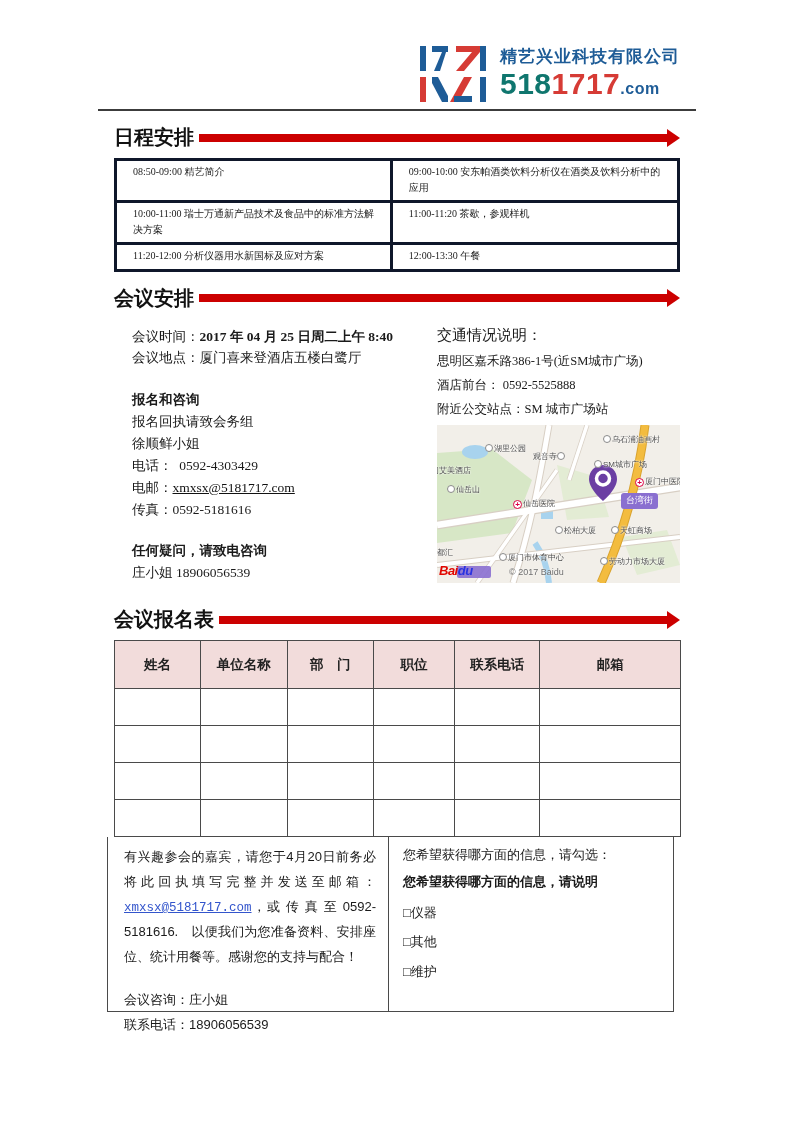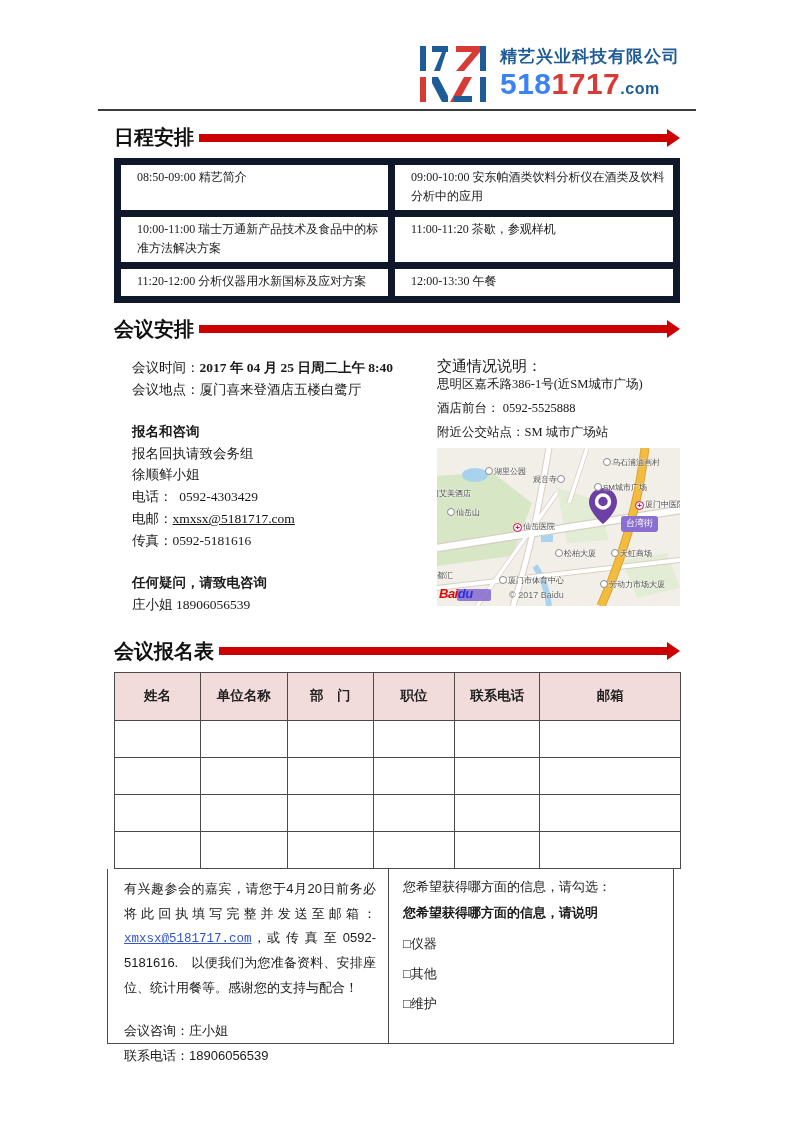--- a/index.html
+++ b/index.html
@@ -7,47 +7,47 @@
   .page { width:794px; height:1123px; background:#fff; margin:0 auto; position:relative;
           font-family:"Liberation Serif", serif; color:#1a1a1a; overflow:hidden; }
 
   
   .header { padding-top:44px; margin:0 114px; display:flex; justify-content:flex-end; }
   .logo-wrap { display:flex; align-items:center; gap:12px; }
   .logo-mark { width:70px; height:60px; }
   .brand { display:flex; flex-direction:column; line-height:1.1; }
   .brand .cn { font-family:"Liberation Sans", sans-serif; font-weight:bold; font-size:17px; color:#1e5c97; letter-spacing:1px; }
   .brand .url { font-family:"Liberation Sans", sans-serif; font-weight:bold; font-size:30px; letter-spacing:0.5px; }
-  .brand .url .b { color:#3b82f6; } .brand .url .r { color:#d63b35; }
+  .brand .url .b { color:#0f766e; } .brand .url .r { color:#d63b35; }
   .brand .url .com { font-size:16px; color:#1e5c97;margin-top:24px; }
   .header-rule { border:none; border-top:2px solid #3c3c3c; margin:5px 98px 0 98px; }
 
   
   .sec { display:flex; align-items:center; margin:13px 114px 7px 114px; }
   .sec h2 { font-family:"Liberation Sans", sans-serif; font-weight:bold; font-size:20px; color:#111; white-space:nowrap; }
   .arrow { flex:1; height:8px; background:#cc0000; margin-left:5px; margin-right:13px; position:relative; }
   .arrow::after { content:""; position:absolute; left:100%; top:-5px;
                   border-top:9px solid transparent; border-bottom:9px solid transparent;
                   border-left:13px solid #cc0000; }
 
   
   table.schedule { width:566px; margin-left:114px; border-collapse:collapse; }
-  table.schedule td { border:7px solid #0f172a; vertical-align:top; padding:3px 8px 5px 16px;
-                      font-size:12px; line-height:1.55; }
+  table.schedule td { border:3px solid #0f172a; vertical-align:top; padding:3px 8px 5px 16px;
+                      font-size:10px; line-height:1.55; }
   table.schedule td.c1 { width:49%; } table.schedule td.c2 { width:51%; }
 
   
   .meet { display:flex; margin:14px 114px 0 114px; }
   .meet-left { width:323px; padding-left:18px; font-size:13.5px; line-height:1.62; }
   .meet-left .gap { height:20px; }
   .bold-sans { font-family:"Liberation Sans", sans-serif; font-weight:bold; }
   .meet-left .val-b { font-weight:bold; }
   .ulink { text-decoration:underline; color:#111; cursor:pointer; }
   .meet-right { width:243px; }
-  .traffic-title { font-size:15px; margin-bottom:0; }
+  .traffic-title { font-size:15px; margin-bottom:8px; }
   .traffic-line { font-size:12.5px; margin-bottom:7px; }
 
   
   .map { width:243px; height:158px; position:relative; overflow:hidden; margin-top:4px;
          font-family:"Liberation Sans", sans-serif; background:#f2efe9; }
   .map svg { position:absolute; left:0; top:0; }
   .mlabel { position:absolute; font-size:8px; color:#4c4c4c; white-space:nowrap; text-shadow:0 0 2px #fff,0 0 2px #fff; }
   .poi { display:inline-block; width:8px; height:8px; border:1px solid #8a8a8a; border-radius:50%;
          background:#fff; vertical-align:-1px; margin-right:1px; }
   .cross { display:inline-block; width:9px; height:9px; border-radius:50%; background:#fff; border:1px solid #d04;

